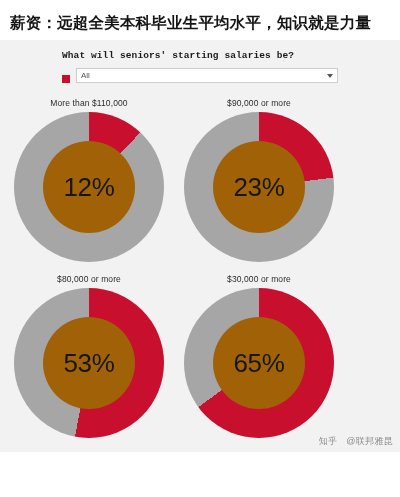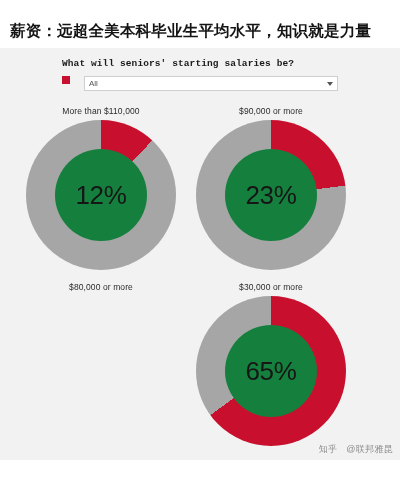--- a/index.html
+++ b/index.html
@@ -8,21 +8,21 @@
   }
   body {
     width: 400px;
     height: 497px;
     background: #ffffff;
     font-family: "Liberation Sans", sans-serif;
     overflow: hidden;
     position: relative;
   }
   .headline {
-    padding: 20px 10px 6px 10px;
+    padding: 12px 10px 6px 10px;
     font-size: 15.5px;
     font-weight: bold;
     color: #141414;
     line-height: 1.45;
     letter-spacing: 0.2px;
   }
   .chart-card {
     position: relative;
     background: #f2f2f2;
     width: 400px;
@@ -38,22 +38,21 @@
   .card-title {
     font-size: 9.5px;
     font-weight: bold;
     color: #1a1a1a;
     margin-bottom: 7px;
     letter-spacing: 0.1px;
     font-family: Liberation Mono, monospace;
   }
   .filter-row {
     display: flex;
-    align-items: flex-start;
-    gap: 8px;
+    align-items: flex-end;
   }
   .filter-swatch {
     width: 8px;
     height: 8px;
     background: #c8102e;
     margin-right: 6px;
     flex: 0 0 auto;
   }
   .filter-select {
     flex: 1 1 auto;
@@ -72,21 +71,21 @@
   }
   .caret {
     width: 0;
     height: 0;
     border-left: 3px solid transparent;
     border-right: 3px solid transparent;
     border-top: 4px solid #555;
   }
   .grid {
     position: absolute;
-    left: 16px;
+    left: 4px;
     top: 58px;
     width: 340px;
   }
   .row {
     display: flex;
   }
   .cell {
     width: 200px;
     box-sizing: border-box;
     display: flex;
@@ -111,21 +110,21 @@
     border-radius: 50%;
   }
   .donut-hole {
     position: absolute;
     left: 50%;
     top: 50%;
     transform: translate(-50%, -50%);
     width: 92px;
     height: 92px;
     border-radius: 50%;
-    background: #15803d;
+    background: #a16207;
     display: flex;
     align-items: center;
     justify-content: center;
   }
   .donut-value {
     font-size: 26px;
     color: #161616;
     font-weight: normal;
     letter-spacing: -0.3px;
   }
@@ -187,20 +186,26 @@
           </div>
         </div>
       </div>
     </div>
 
     <div class="row-gap"></div>
 
     <div class="row">
       <div class="cell">
         <div class="cell-label">$80,000 or more</div>
+        <div class="donut-wrap">
+          <div class="donut" id="d2" style="background: conic-gradient(rgb(200, 16, 46) 0deg, rgb(200, 16, 46) 190.8deg, rgb(166, 166, 166) 190.8deg, rgb(166, 166, 166) 360deg);"></div>
+          <div class="donut-hole">
+            <span class="donut-value">53%</span>
+          </div>
+        </div>
       </div>
       <div class="cell">
         <div class="cell-label">$30,000 or more</div>
         <div class="donut-wrap">
           <div class="donut" id="d3" style="background: conic-gradient(rgb(200, 16, 46) 0deg, rgb(200, 16, 46) 234deg, rgb(166, 166, 166) 234deg, rgb(166, 166, 166) 360deg);"></div>
           <div class="donut-hole">
             <span class="donut-value">65%</span>
           </div>
         </div>
       </div>

